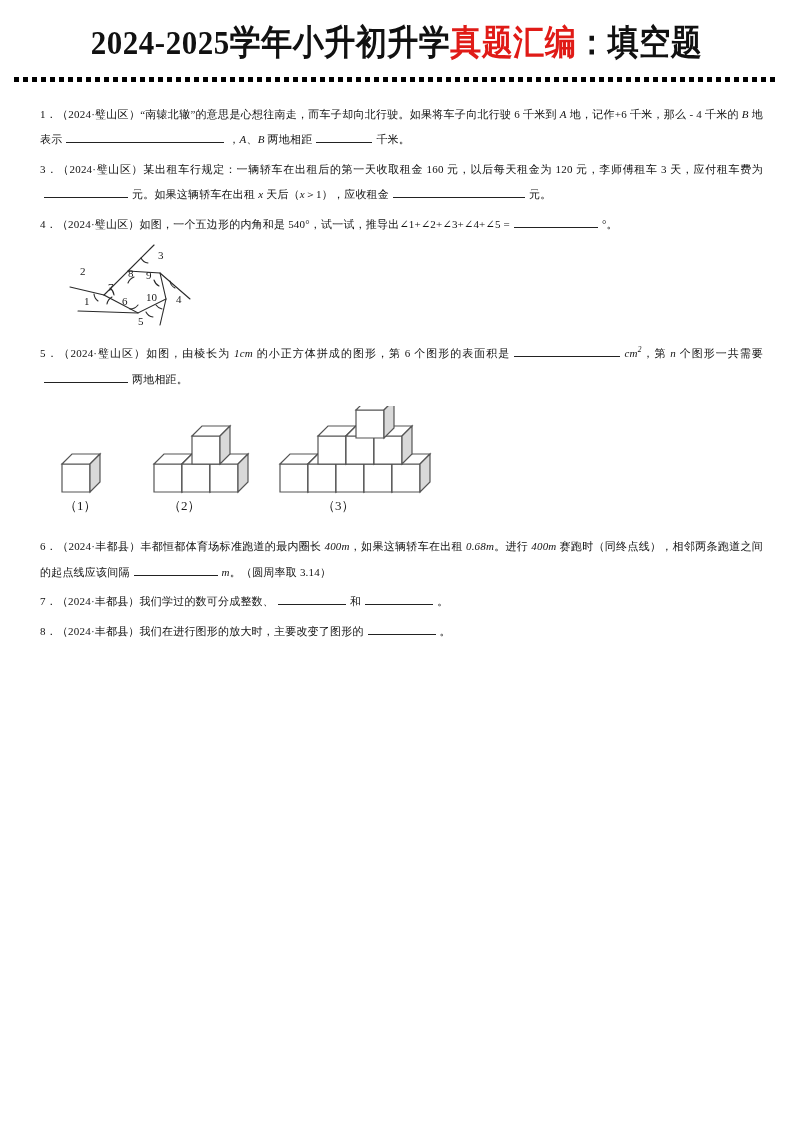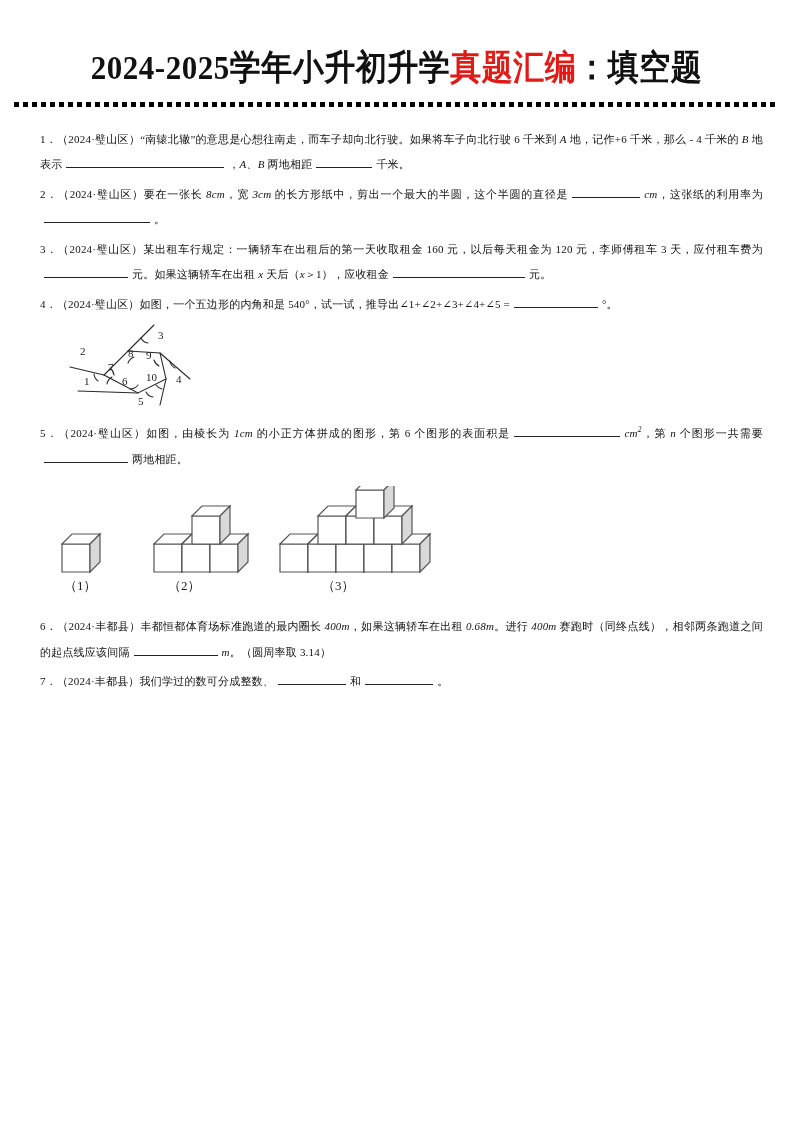--- a/index.html
+++ b/index.html
@@ -18,21 +18,21 @@
   .page {
     position: relative;
     width: 793px;
     height: 1122px;
     box-sizing: border-box;
     padding: 0;
   }
 
   
   .title-wrap {
-    margin-top: 49px;
+    margin-top: 24px;
     text-align: center;
     padding: 0 28px;
   }
   .doc-title {
     font-family: "Liberation Serif", "DejaVu Serif", serif;
     font-size: 31px;
     font-weight: bold;
     letter-spacing: 0.5px;
     line-height: 1.25;
     white-space: nowrap;
@@ -103,23 +103,20 @@
   </div>
 
   <div class="rule"></div>
 
   <div class="body">
 
     <div class="q">
       <span class="num">1</span><span>．</span><span>（2024·璧山区）</span><span>“南辕北辙”的意思是心想往南走，而车子却向北行驶。如果将车子向北行驶 6 千米到 </span><span class="it">A</span><span> 地，记作+6 千米，那么 - 4 千米的 </span><span class="it">B</span><span> 地表示</span><span class="blank b-xxl"></span><span>，</span><span class="it">A</span><span>、</span><span class="it">B</span><span> 两地相距</span><span class="blank b-xs"></span><span>千米。</span>
     </div>
 
-    <div class="q">
-      <span class="num">2</span><span>．</span><span>（2024·璧山区）</span><span>要在一张长 </span><span class="it">8cm</span><span>，宽 </span><span class="it">3cm</span><span> 的长方形纸中，剪出一个最大的半圆，这个半圆的直径是</span><span class="blank b-sm"></span><span class="it">cm</span><span>，这张纸的利用率为</span><span class="blank b-lg"></span><span>。</span>
-    </div>
 
     <div class="q">
       <span class="num">3</span><span>．</span><span>（2024·璧山区）</span><span>某出租车行规定：一辆轿车在出租后的第一天收取租金 160 元，以后每天租金为 120 元，李师傅租车 3 天，应付租车费为</span><span class="blank b-md"></span><span>元。如果这辆轿车在出租 </span><span class="it">x</span><span> 天后（</span><span class="it">x</span><span>＞1），应收租金</span><span class="blank b-xl"></span><span>元。</span>
     </div>
 
     <div class="q">
       <span class="num">4</span><span>．</span><span>（2024·璧山区）</span><span>如图，一个五边形的内角和是 540°，试一试，推导出∠1+∠2+∠3+∠4+∠5 =</span><span class="blank b-md"></span><span>°。</span>
     </div>
 
     <div class="fig-pentagon">
@@ -206,16 +203,19 @@
     </div>
 
     <div class="q">
       <span class="num">6</span><span>．</span><span>（2024·丰都县）</span><span>丰都恒都体育场标准跑道的最内圈长 </span><span class="it">400m</span><span>，如果这辆轿车在出租 </span><span class="it">0.68m</span><span>。进行 </span><span class="it">400m</span><span> 赛跑时（同终点线），相邻两条跑道之间的起点线应该间隔</span><span class="blank b-md"></span><span class="it">m</span><span>。（圆周率取 3.14）</span>
     </div>
 
     <div class="q">
       <span class="num">7</span><span>．</span><span>（2024·丰都县）</span><span>我们学过的数可分成整数、</span><span class="blank b-sm"></span><span>和</span><span class="blank b-sm"></span><span>。</span>
     </div>
 
+    <div class="q">
+      <span class="num">8</span><span>．</span><span>（2024·丰都县）</span><span>我们在进行图形的放大时，主要改变了图形的</span><span class="blank b-sm"></span><span>。</span>
+    </div>
 
   </div>
 
 </div>
 
 </body></html>

